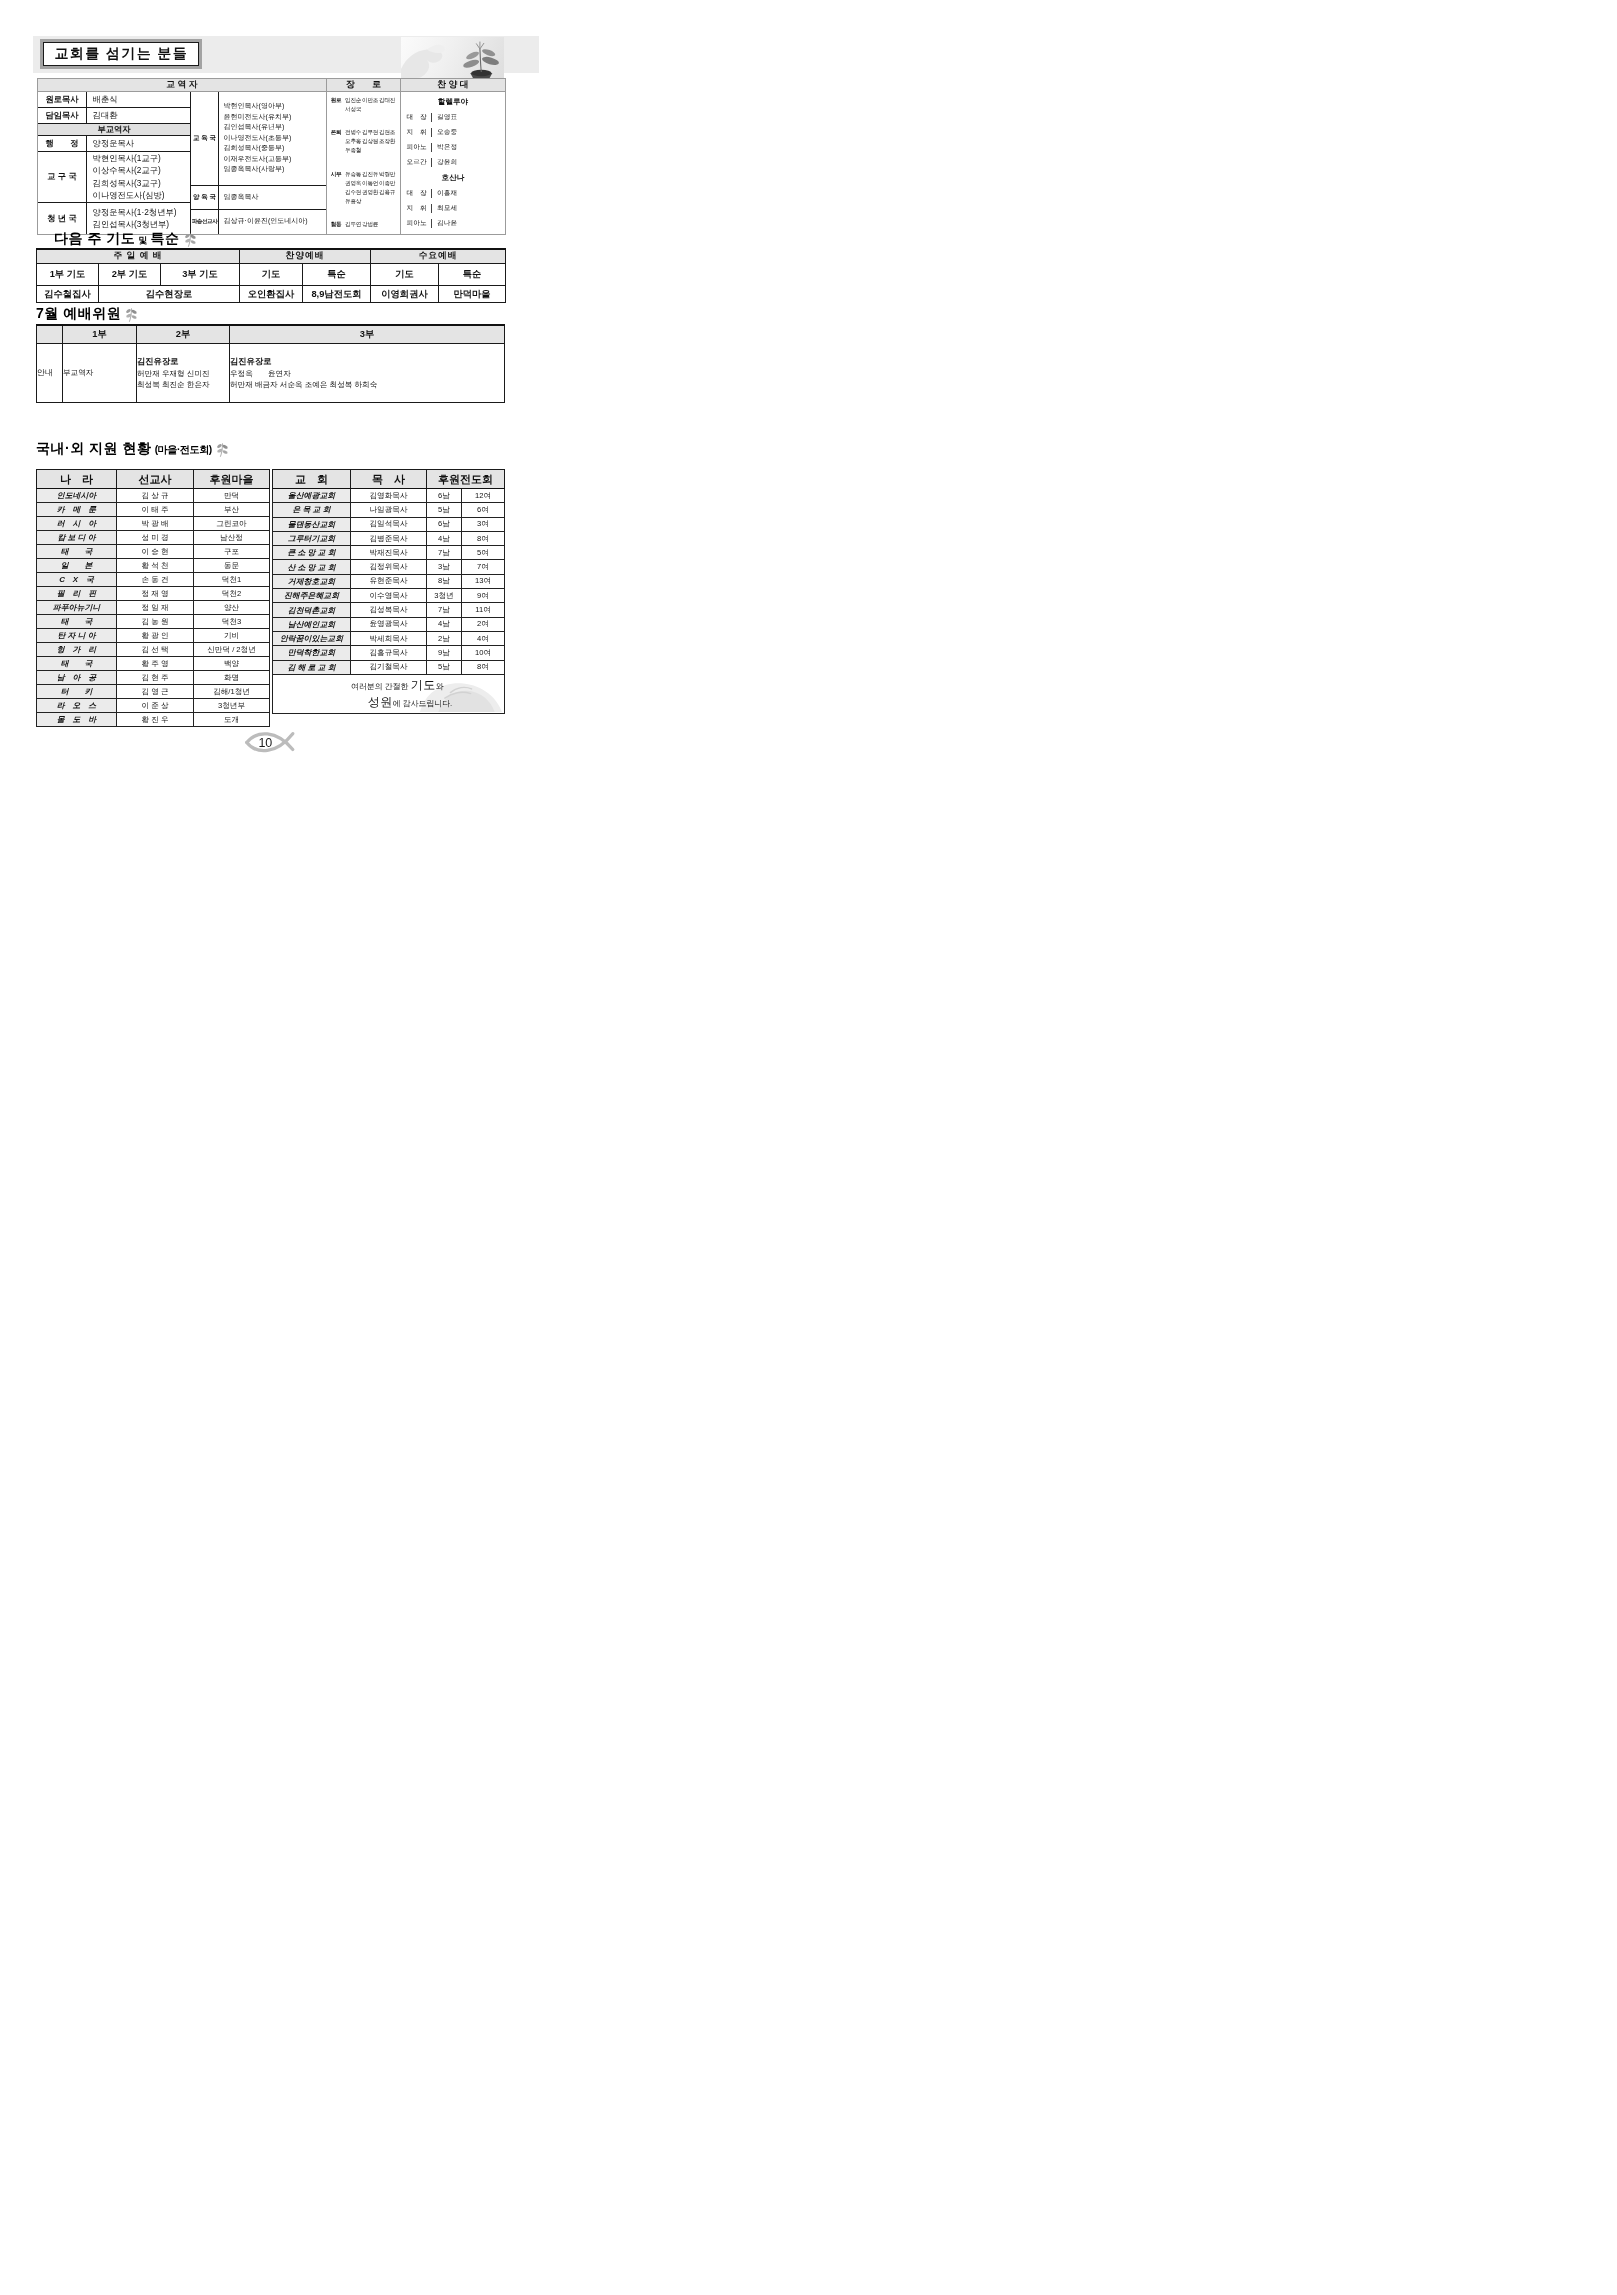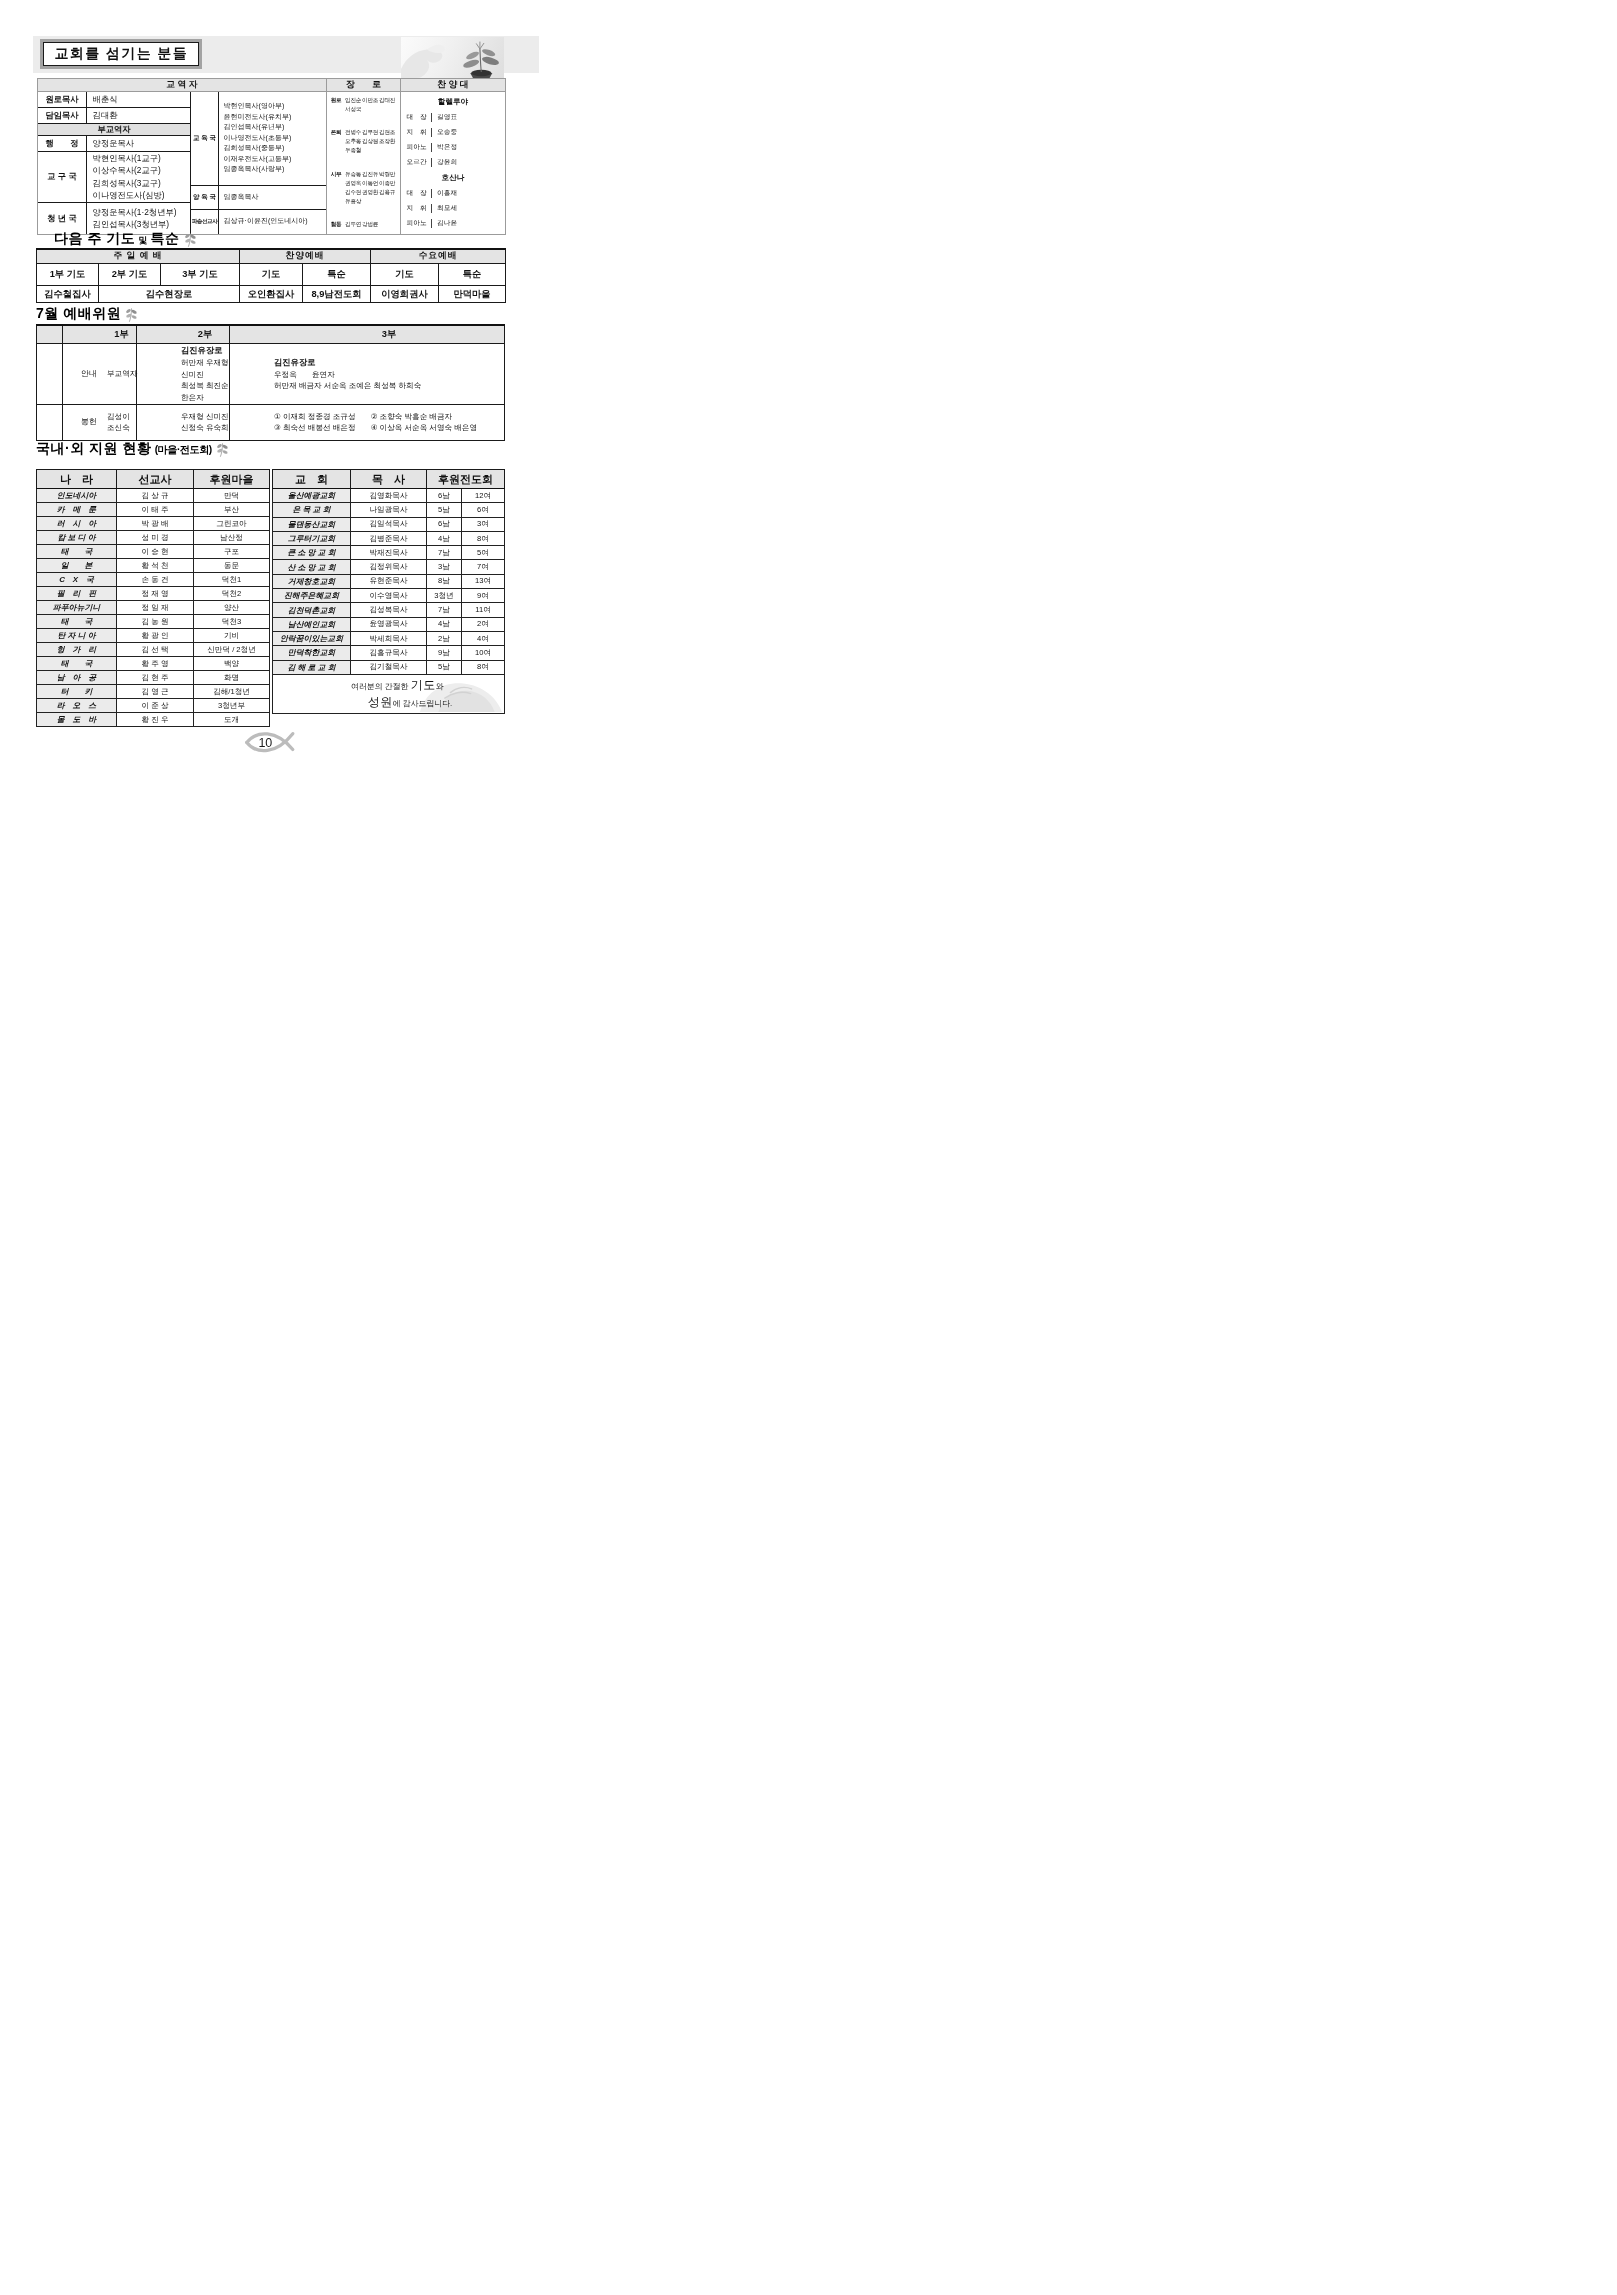--- a/index.html
+++ b/index.html
@@ -56,21 +56,21 @@
   
   table { border-collapse:collapse; table-layout:fixed; }
   
   .t2 { position:absolute; left:36px; top:248px; width:469px; border:1.4px solid #111; border-top-width:2.3px; }
   .t2 th, .t2 td { border:0.9px solid #1a1a1a; text-align:center; vertical-align:middle; }
   .t2 .h1 th { background:#e4e4e4; height:14.3px; font-size:8.8px; letter-spacing:0.9px; }
   .t2 .h2 th { height:22px; font-size:9.3px; }
   .t2 .vals td { height:17.6px; font-size:9.3px; font-weight:bold; }
   
   .t3 { position:absolute; left:36px; top:324px; width:469px; border:1.4px solid #111; border-top-width:2.3px; }
-  .t3 th, .t3 td { border:0.9px solid #1a1a1a; vertical-align:middle;padding-left:44px; }
+  .t3 th, .t3 td { border:0.9px solid #1a1a1a; vertical-align:middle; }
   .t3 .h1 th { background:#e4e4e4; height:18.5px; font-size:9.3px; font-weight:bold; }
   .t3 td { font-size:7.6px; line-height:1.55; }
   .t3 .rowlab { font-size:7.9px; }
   .t3 .guide td { height:59px; }
   .t3 .offer td { height:36px; }
   .lead { font-weight:bold; font-size:8.3px; }
   .multi { white-space:pre-line; }
   
   .t4wrap { position:absolute; left:36px; top:469px; width:469px; display:flex; justify-content:space-between; }
   .t4l, .t4r { border:1.4px solid #111; align-self:flex-start; }
@@ -302,28 +302,20 @@
       <div class="lead">김진유장로</div>
       <div class="multi">허만재 우재형 신미진
 최성복 최진순 한은자</div>
     </td>
     <td>
       <div class="lead">김진유장로</div>
       <div class="multi">우정옥　　윤연자
 허만재 배금자 서순옥 조예은 최성복 하희숙</div>
     </td>
   </tr>
-  <tr class="offer">
-    <td class="rowlab">봉헌</td>
-    <td>김성이 조신숙</td>
-    <td class="multi">우재형 신미진
-신정숙 유숙희</td>
-    <td class="multi">① 이재희 정종경 조규성　　② 조향숙 박흥순 배금자
-③ 최숙선 배봉선 배은정　　④ 이상옥 서순옥 서영숙 배은영</td>
-  </tr>
 </tbody>
   </table>
 
 <div class="sec-title" style="top:440px;">
   <span class="big-t">국내·외 지원 현황</span>
   <span class="paren-t">(마을·전도회)</span>
   <svg class="leaf" width="13" height="15.7" viewBox="0 0 30 34">
     <path d="M15 2 C15 14 13 26 10 33" stroke="#8a8a8a" stroke-width="1.6" fill="none"></path>
     <ellipse cx="8" cy="8" rx="6" ry="3.4" transform="rotate(-35 8 8)" fill="#9d9d9d"></ellipse>
     <ellipse cx="21" cy="10" rx="6.5" ry="3.6" transform="rotate(28 21 10)" fill="#8f8f8f"></ellipse>

